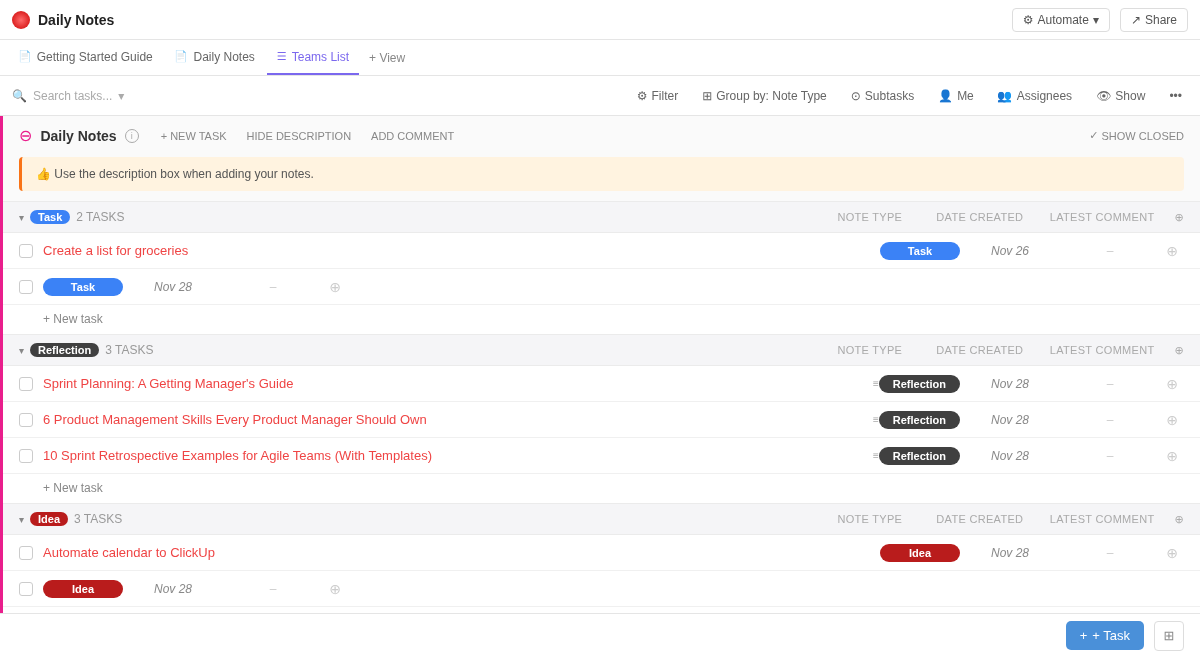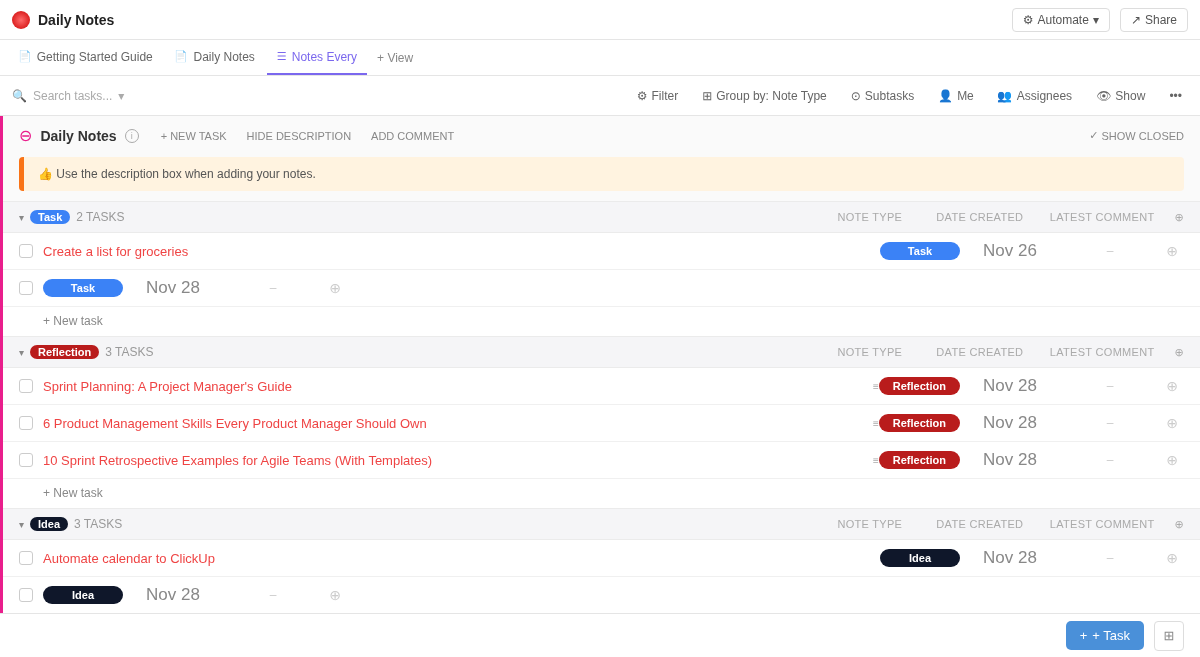--- a/index.html
+++ b/index.html
@@ -31,44 +31,44 @@
     .main { background: #fafafa; height: calc(657px - 116px); overflow-y: auto; position: relative; }
 
     
     .list-header { display: flex; align-items: center; gap: 8px; padding: 10px 16px 6px 16px; background: #fafafa; }
     .list-header-title { font-weight: 600; font-size: 14px; color: #333; }
     .list-header-actions { display: flex; align-items: center; gap: 8px; margin-left: 8px; }
     .action-btn { font-size: 11px; color: #888; cursor: pointer; padding: 2px 6px; border-radius: 3px; }
     .show-closed { margin-left: auto; font-size: 11px; color: #888; cursor: pointer; display: flex; align-items: center; gap: 3px; }
 
     
-    .description-box { margin: 6px 16px 10px 16px; padding: 10px 14px; background: #fff3e0; border-left: 5px solid #f97316; border-radius: 4px; font-size: 12px; color: #555; display: flex; align-items: center; gap: 8px; }
+    .description-box { margin: 6px 16px 10px 16px; padding: 10px 14px; background: #fff3e0; border-left: 3px solid #f97316; border-radius: 4px; font-size: 12px; color: #555; display: flex; align-items: center; gap: 8px; }
 
     
     .section { margin-bottom: 0; }
     .section-header { display: flex; align-items: center; gap: 6px; padding: 8px 16px; background: #f5f5f7; border-top: 1px solid #ebebeb; border-bottom: 1px solid #ebebeb; }
     .section-collapse { cursor: pointer; color: #888; font-size: 10px; }
     .section-badge { padding: 1px 8px; border-radius: 10px; font-size: 11px; font-weight: 600; color: #fff; }
     .badge-task { background: #3b82f6; }
-    .badge-reflection { background: #b91c1c; }
-    .badge-idea { background: #0f172a; }
+    .badge-reflection { background: #404040; }
+    .badge-idea { background: #b91c1c; }
     .section-count { font-size: 12px; color: #999; }
     .section-columns { margin-left: auto; display: flex; align-items: center; gap: 20px; font-size: 11px; color: #aaa; font-weight: 500; letter-spacing: 0.3px; }
     .col-header { min-width: 80px; text-align: center; }
     .col-header-wide { min-width: 100px; text-align: center; }
     .col-header-plus { cursor: pointer; color: #aaa; }
 
     
     .task-rows { background: #fff; }
     .task-row { display: flex; align-items: center; padding: 8px 16px; border-bottom: 1px solid #f0f0f0; min-height: 36px; }
     .task-check { width: 14px; height: 14px; border: 1.5px solid #ccc; border-radius: 3px; margin-right: 10px; flex-shrink: 0; cursor: pointer; }
     .task-name { flex: 1; font-size: 13px; color: #ef4444; }
     .task-link-icon { font-size: 10px; color: #aaa; margin-left: 6px; cursor: pointer; }
     .task-badge { padding: 3px 14px; border-radius: 12px; font-size: 11px; font-weight: 600; color: #fff; min-width: 80px; text-align: center; }
-    .task-date { min-width: 100px; text-align: center; font-size: 17px; color: #888; }
+    .task-date { min-width: 100px; text-align: center; font-size: 12px; color: #888; font-style: italic; }
     .task-comment { min-width: 100px; text-align: center; font-size: 12px; color: #ccc; }
     .task-plus { width: 24px; text-align: center; color: #ccc; cursor: pointer; font-size: 14px; }
 
     .new-task-row { padding: 6px 16px 8px 40px; background: #fff; }
     .new-task-link { font-size: 12px; color: #888; cursor: pointer; }
 
     
     .bottom-bar { position: fixed; bottom: 0; left: 0; right: 0; height: 44px; display: flex; align-items: center; justify-content: flex-end; padding: 0 16px; background: #fff; border-top: 1px solid #e5e5e5; gap: 10px; }
     .add-task-btn { display: flex; align-items: center; gap: 5px; padding: 7px 14px; background: #4a90d9; color: #fff; border-radius: 5px; font-size: 13px; font-weight: 500; cursor: pointer; }
     .grid-btn { width: 30px; height: 30px; display: flex; align-items: center; justify-content: center; border: 1px solid #ddd; border-radius: 4px; cursor: pointer; color: #888; }
@@ -108,21 +108,21 @@
   <div class="tab">
     <span class="tab-icon">📄</span>
     <span>Getting Started Guide</span>
   </div>
   <div class="tab">
     <span class="tab-icon">📄</span>
     <span>Daily Notes</span>
   </div>
   <div class="tab active">
     <span class="tab-icon">☰</span>
-    <span>Notes Every</span>
+    <span>Teams List</span>
   </div>
   <div class="add-view">
     <span>+ View</span>
   </div>
 </div>
 
 <div class="toolbar">
   <div class="search-area">
     <span>🔍</span>
     <span>Search tasks...</span>
@@ -223,21 +223,21 @@
         <div class="section-columns">
           <span class="col-header">NOTE TYPE</span>
           <span class="col-header-wide">DATE CREATED</span>
           <span class="col-header-wide">LATEST COMMENT</span>
           <span class="col-header-plus">⊕</span>
         </div>
       </div>
       <div class="task-rows">
         <div class="task-row">
           <div class="task-check"></div>
-          <span class="task-name">Sprint Planning: A Project Manager's Guide</span>
+          <span class="task-name">Sprint Planning: A Getting Manager's Guide</span>
           <span class="task-link-icon">≡</span>
           <span class="task-badge badge-reflection">Reflection</span>
           <span class="task-date">Nov 28</span>
           <span class="task-comment">–</span>
           <span class="task-plus">⊕</span>
         </div>
         <div class="task-row">
           <div class="task-check"></div>
           <span class="task-name">6 Product Management Skills Every Product Manager Should Own</span>
           <span class="task-link-icon">≡</span>

